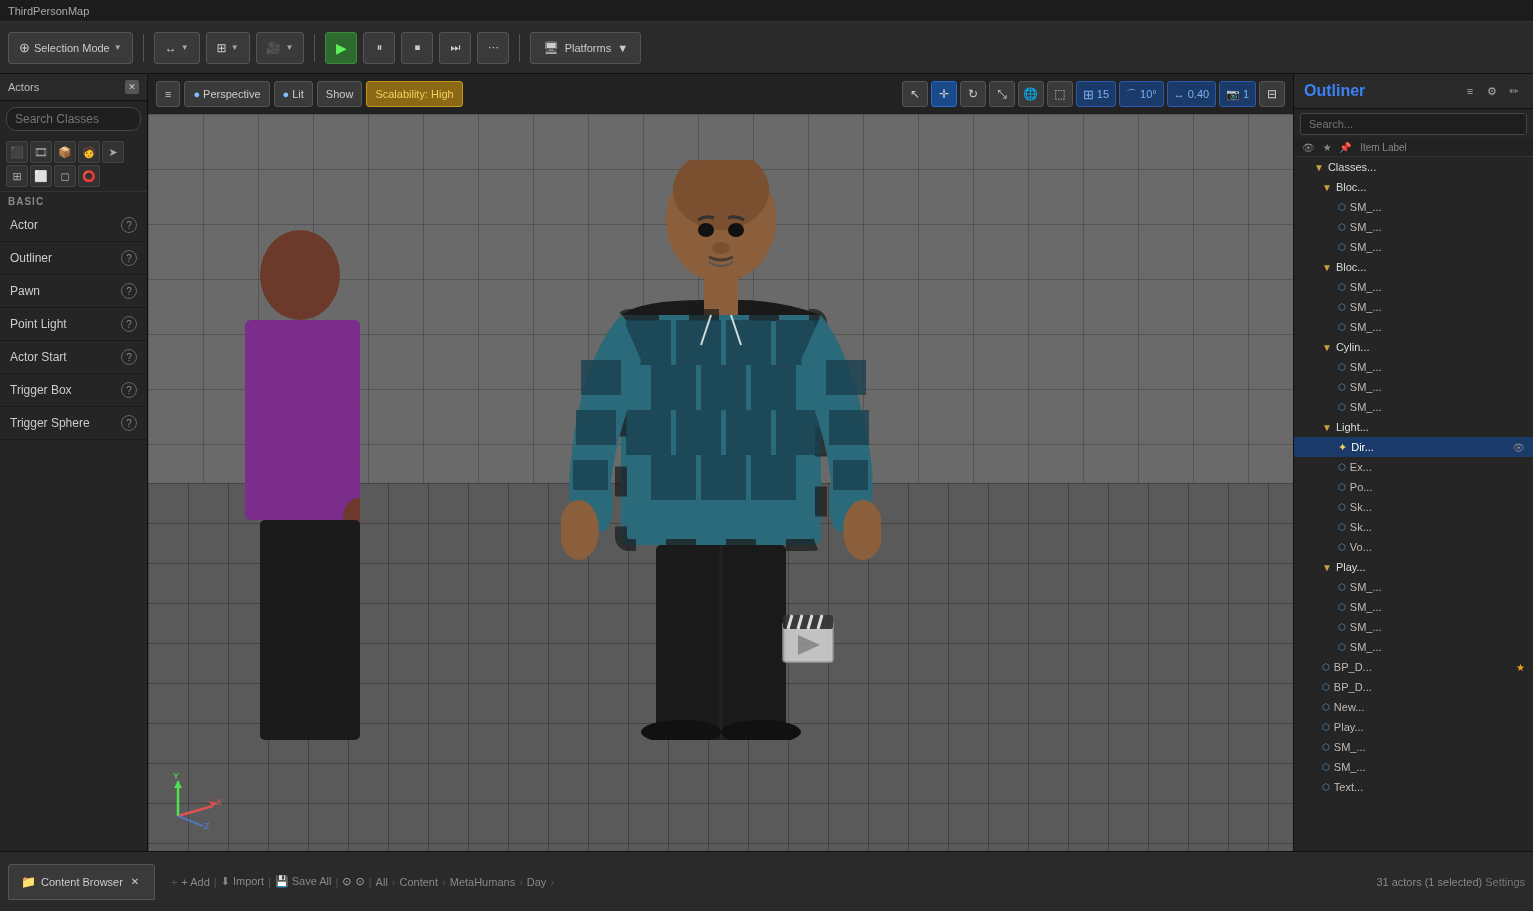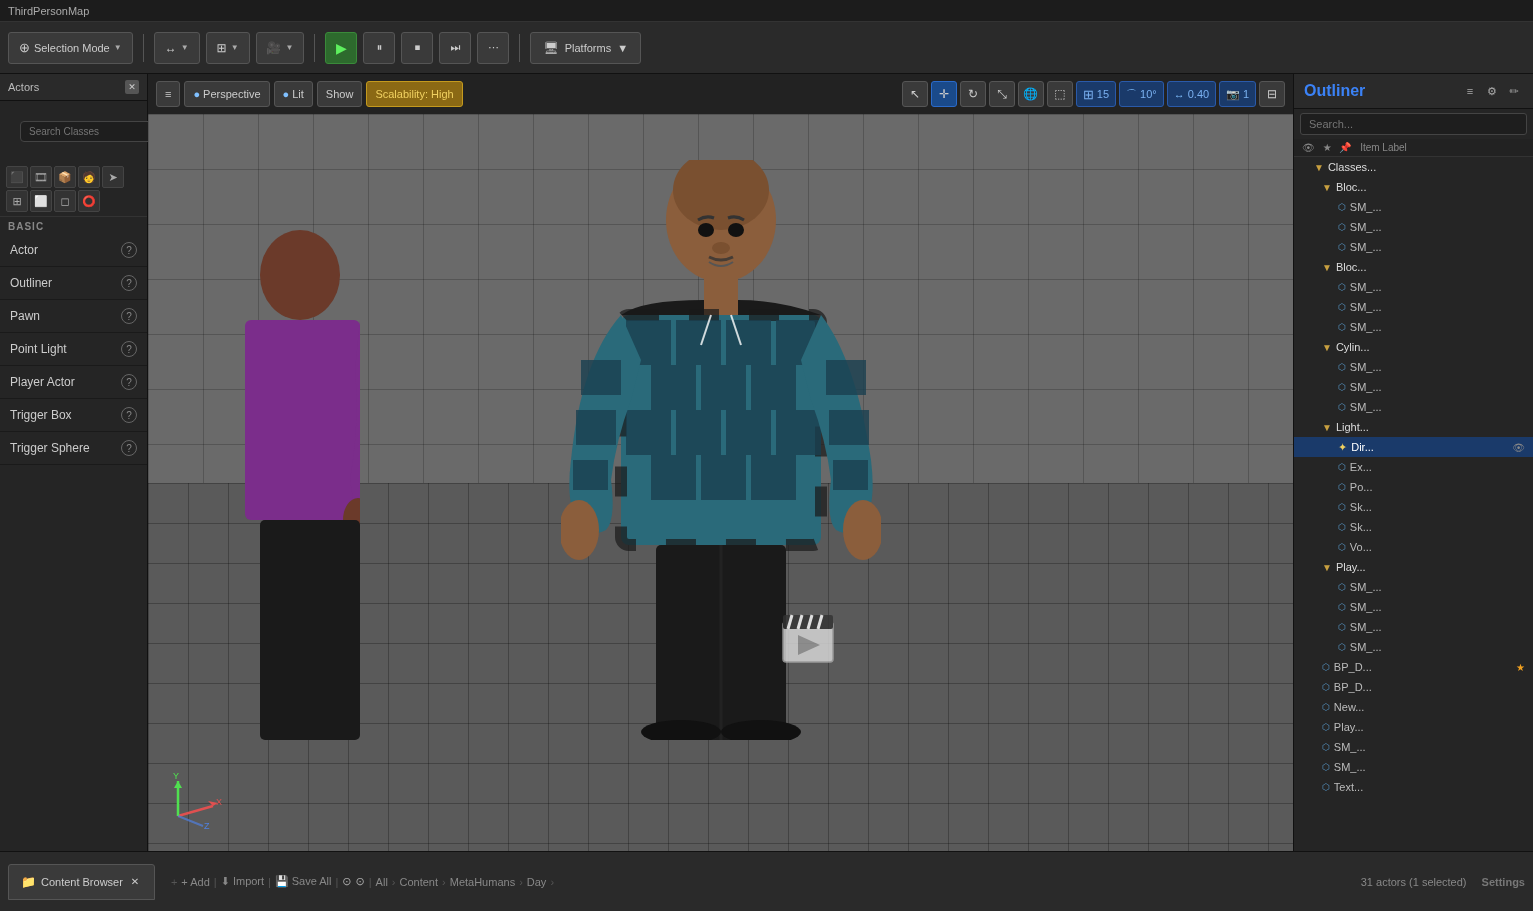--- a/index.html
+++ b/index.html
@@ -151,27 +151,27 @@
       border-radius: 2px;
       display: flex;
       align-items: center;
       justify-content: center;
       font-size: 9px;
       cursor: pointer;
       color: #ccc;
     }
 
     #search-classes {
-      margin: 20px;
+      margin: 6px;
       background: #1e1e1e;
       border: 1px solid #444;
-      border-radius: 4px;
+      border-radius: 10px;
       padding: 4px 8px;
       color: #888;
-      font-size: 10px;
+      font-size: 12px;
       width: calc(100% - 12px);
     }
 
     #actor-icons {
       display: flex;
       flex-wrap: wrap;
       gap: 2px;
       padding: 4px 6px;
       border-bottom: 1px solid #333;
     }
@@ -629,21 +629,21 @@
       </div>
       <div class="actor-item">
         <span>Pawn</span>
         <div class="help-icon">?</div>
       </div>
       <div class="actor-item">
         <span>Point Light</span>
         <div class="help-icon">?</div>
       </div>
       <div class="actor-item">
-        <span>Player Actor</span>
+        <span>Actor Start</span>
         <div class="help-icon">?</div>
       </div>
       <div class="actor-item">
         <span>Trigger Box</span>
         <div class="help-icon">?</div>
       </div>
       <div class="actor-item">
         <span>Trigger Sphere</span>
         <div class="help-icon">?</div>
       </div>
@@ -999,15 +999,15 @@
     <span>Content</span>
     <span class="sep">›</span>
     <span>MetaHumans</span>
     <span class="sep">›</span>
     <span>Day</span>
     <span class="sep">›</span>
   </div>
 
   <div id="status-bar">
     <span>31 actors (1 selected)</span>
-    <span style="margin-left:12px; color:#777;font-weight:bold;">Settings</span>
+    <span style="color:#777;">Settings</span>
   </div>
 </div>
 
 </body></html>

